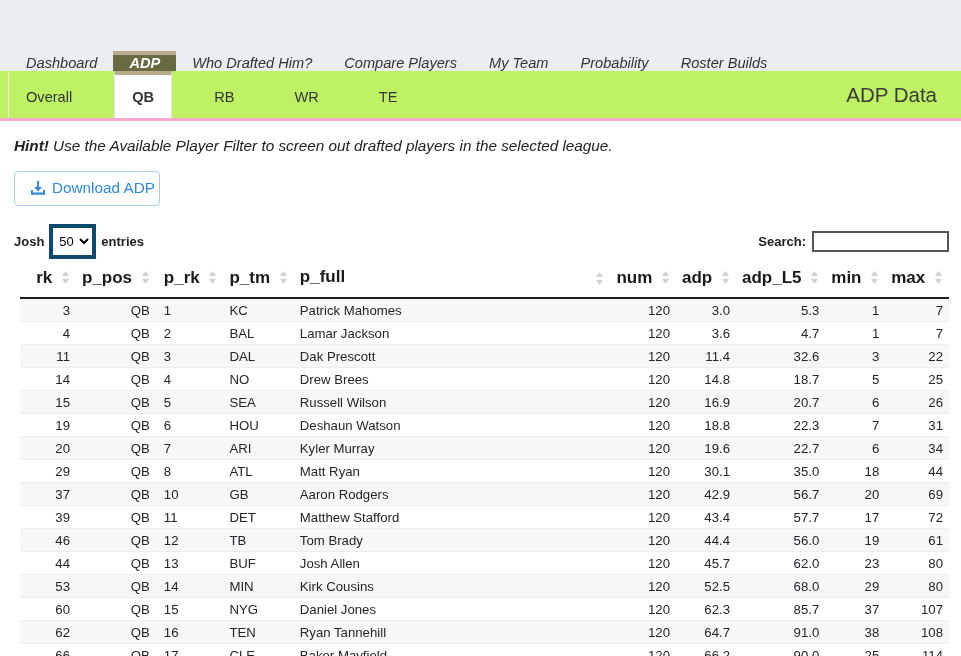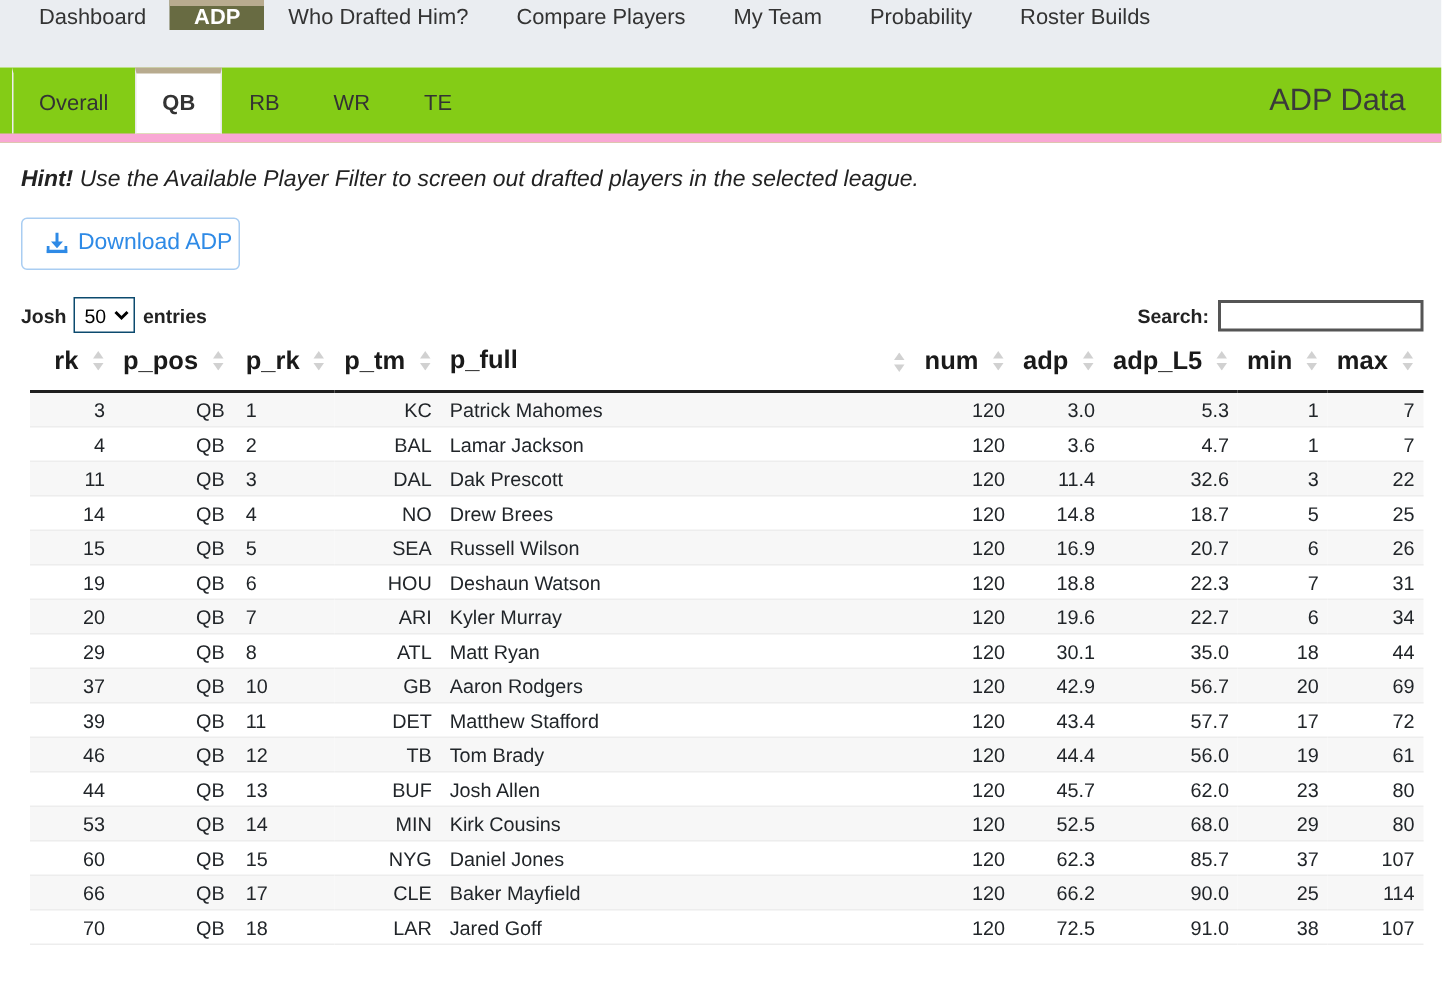--- a/index.html
+++ b/index.html
@@ -7,26 +7,27 @@
     margin: 0; padding: 0;
     width: 961px; height: 656px;
     overflow: hidden;
     background: #ffffff;
     font-family: "Liberation Sans", sans-serif;
     color: #2b2b2b;
   }
 
   
   .navbar {
-    height: 45px;
+    height: 71px;
     background: #eaedf1;
     display: flex;
-    align-items: flex-start;
+    align-items: flex-end;
     padding-left: 10px;
     position: relative;
+    font-style: italic;
   }
   .nav-item {
     display: flex;
     align-items: center;
     padding: 0 16px;
     font-size: 14.6px;
     color: #333333;
     white-space: nowrap;
     cursor: pointer;
     border-top: 4px solid transparent;
@@ -34,26 +35,27 @@
   .nav-item.active {
     background: #686b42;
     color: #ffffff;
     font-weight: bold;
     border-top: 4px solid #b8ab8f;
   }
 
   
   .subtabs-wrap {
     height: 50px;
-    background: #84cc16;
-    border-bottom: 6px solid #f9a8d4;
+    background: #bef264;
+    border-bottom: 3px solid #f9a8d4;
     display: flex;
     align-items: stretch;
     padding-left: 8px;
     position: relative;
+    gap: 24px;
   }
   .subtab {
     display: flex;
     align-items: center;
     padding: 0 17px;
     font-size: 14.6px;
     color: #333333;
     cursor: pointer;
     border-top: 4px solid transparent;
     border-left: 1px solid transparent;
@@ -115,24 +117,24 @@
     justify-content: space-between;
     padding: 8px 2px 6px 4px;
     font-size: 13px;
     color: #222;
   }
   .dt-length { display: flex; align-items: center; gap: 5px; font-weight: bold; }
   .dt-length select {
     font-family: "Liberation Sans", sans-serif;
     font-size: 13px;
     padding: 1px 2px;
-    border: 1px solid #0c4a6e;
+    border: 4px solid #0c4a6e;
     background: #ffffff;
     color: #000;
-    height: 24px;
+    height: 35px;
   }
   .dt-filter { display: flex; align-items: center; gap: 6px; font-weight: bold; }
   .dt-filter input {
     font-family: "Liberation Sans", sans-serif;
     font-size: 13px;
     width: 137px;
     height: 21px;
     border: 2px solid #555555;
     padding: 1px 4px;
     outline: none;
@@ -160,21 +162,21 @@
     border-bottom: 1px solid #ededed;
     white-space: nowrap;
     color: #212529;
   }
   table.dt tbody tr:nth-child(odd) { background: #f7f7f7; }
   table.dt tbody tr:nth-child(even) { background: #ffffff; }
 
   .c-rk      { width: 56px;  text-align: right; }
   .c-ppos    { width: 56px;  text-align: right; }
   .c-prk     { width: 46px;  text-align: left; padding-left: 8px !important; margin-left: 32px; }
-  .c-ptm     { width: 46px;  text-align: right; }
+  .c-ptm     { width: 46px;  text-align: left; }
   .c-pfull   { text-align: left; }
   .c-num     { width: 56px;  text-align: right; }
   .c-adp     { width: 52px;  text-align: right; }
   .c-adpl5   { width: 58px;  text-align: right; }
   .c-min     { width: 46px;  text-align: right; }
   .c-max     { width: 46px;  text-align: right; }
 
   th .sort-ic {
     display: inline-block;
     width: 9px;
@@ -526,20 +528,32 @@
             <td class="c-prk">15</td>
             <td class="c-ptm">NYG</td>
             <td class="c-pfull">Daniel Jones</td>
             <td class="c-num">120</td>
             <td class="c-adp">62.3</td>
             <td class="c-adpl5">85.7</td>
             <td class="c-min">37</td>
             <td class="c-max">107</td>
           </tr>
           <tr>
+            <td class="c-rk">62</td>
+            <td class="c-ppos">QB</td>
+            <td class="c-prk">16</td>
+            <td class="c-ptm">TEN</td>
+            <td class="c-pfull">Ryan Tannehill</td>
+            <td class="c-num">120</td>
+            <td class="c-adp">64.7</td>
+            <td class="c-adpl5">91.0</td>
+            <td class="c-min">38</td>
+            <td class="c-max">108</td>
+          </tr>
+          <tr>
             <td class="c-rk">66</td>
             <td class="c-ppos">QB</td>
             <td class="c-prk">17</td>
             <td class="c-ptm">CLE</td>
             <td class="c-pfull">Baker Mayfield</td>
             <td class="c-num">120</td>
             <td class="c-adp">66.2</td>
             <td class="c-adpl5">90.0</td>
             <td class="c-min">25</td>
             <td class="c-max">114</td>

